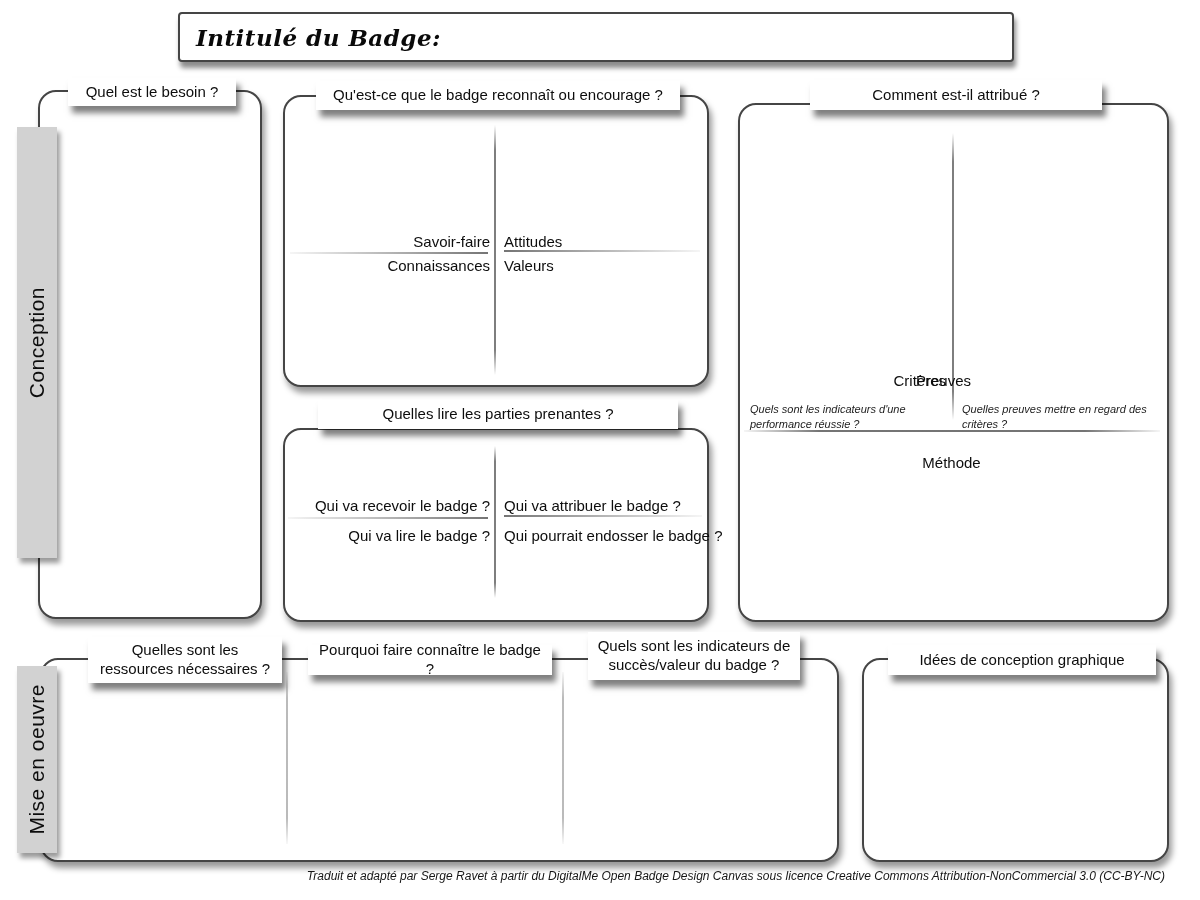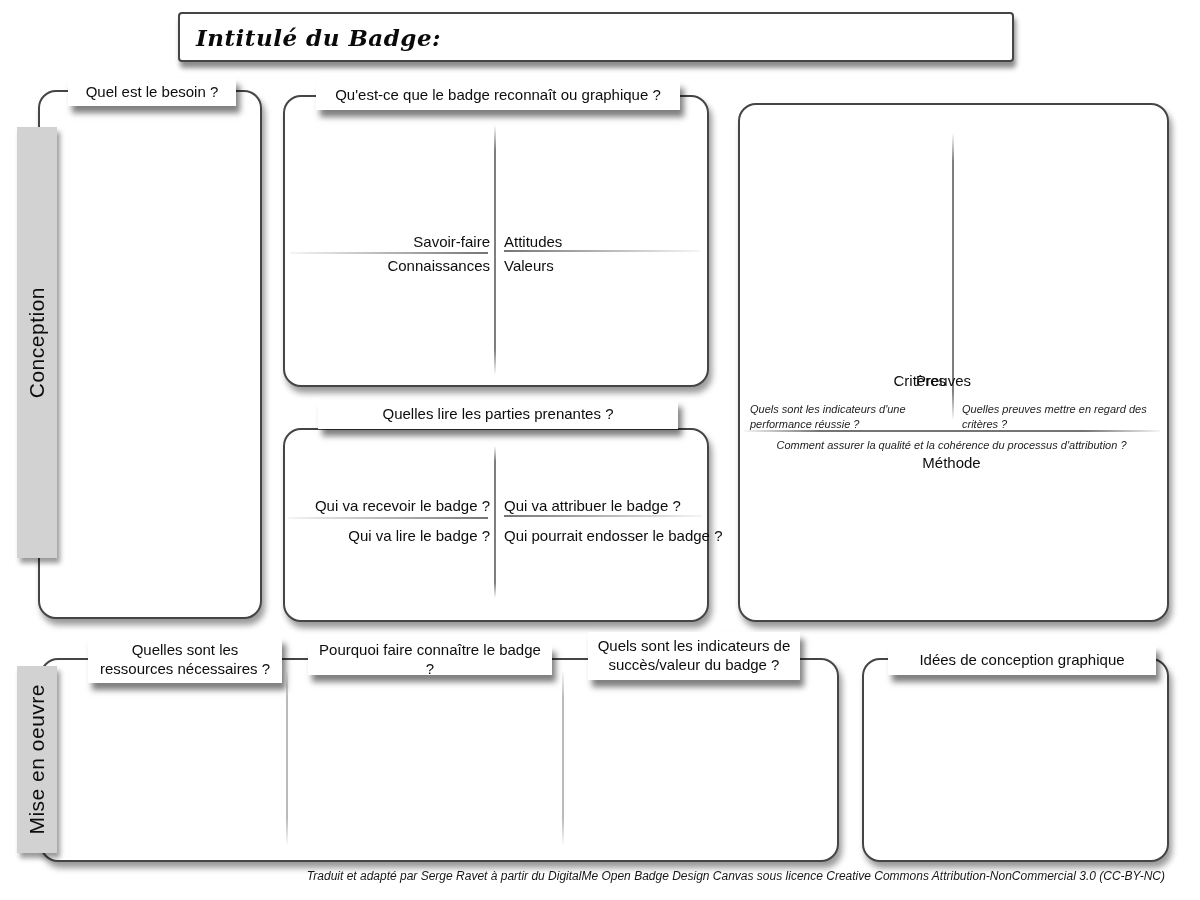--- a/index.html
+++ b/index.html
@@ -75,47 +75,47 @@
     <span>Conception</span>
   </div>
   <div class="phase-bar" style="left:17px;top:666px;width:40px;height:187px;">
     <span>Mise en oeuvre</span>
   </div>
 
   <div class="panel" style="left:38px;top:90px;width:220px;height:525px;"></div>
   <div class="sec-header" style="left:68px;top:78px;width:168px;height:28px;">Quel est le besoin ?</div>
 
   <div class="panel" style="left:283px;top:95px;width:422px;height:288px;"></div>
-  <div class="sec-header" style="left:316px;top:81px;width:364px;height:29px;">Qu'est-ce que le badge reconnaît ou graphique ?</div>
+  <div class="sec-header" style="left:316px;top:81px;width:364px;height:29px;">Qu'est-ce que le badge reconnaît ou encourage ?</div>
   <div class="vdiv" style="left:494px;top:125px;height:250px;"></div>
   <div class="hline-left" style="left:290px;top:252px;width:198px;"></div>
   <div class="hline-right" style="left:504px;top:250px;width:196px;"></div>
   <div class="q-label" style="right:710px;top:233px;">Savoir-faire</div>
   <div class="q-label" style="left:504px;top:233px;">Attitudes</div>
   <div class="q-label" style="right:710px;top:257px;">Connaissances</div>
   <div class="q-label" style="left:504px;top:257px;">Valeurs</div>
 
   <div class="panel" style="left:283px;top:428px;width:422px;height:190px;"></div>
   <div class="sec-header" style="left:318px;top:400px;width:360px;height:29px;">Quelles lire les parties prenantes ?</div>
   <div class="vdiv" style="left:494px;top:446px;height:152px;"></div>
   <div class="hline-left" style="left:288px;top:517px;width:200px;"></div>
   <div class="hline-right" style="left:504px;top:515px;width:198px;"></div>
   <div class="q-label" style="right:710px;top:497px;">Qui va recevoir le badge ?</div>
   <div class="q-label" style="left:504px;top:497px;">Qui va attribuer le badge ?</div>
   <div class="q-label" style="right:710px;top:527px;">Qui va lire le badge ?</div>
   <div class="q-label" style="left:504px;top:527px;">Qui pourrait endosser le badge ?</div>
 
   <div class="panel" style="left:738px;top:103px;width:427px;height:515px;"></div>
+  <div class="sec-header" style="left:810px;top:80px;width:292px;height:30px;">Comment est-il attribué ?</div>
   <div class="vdiv" style="left:952px;top:133px;height:287px;"></div>
   <div class="q-label" style="right:254px;top:372px;">Critères</div>
   <div class="q-label" style="left:916px;top:372px;">Preuves</div>
   <div class="hint" style="left:750px;top:402px;width:200px;">Quels sont les indicateurs d'une performance réussie ?</div>
   <div class="hint" style="left:962px;top:402px;width:202px;">Quelles preuves mettre en regard des critères ?</div>
   <div class="hline-full" style="left:744px;top:430px;width:416px;"></div>
-  <div class="hint" style="left:738px;top:438px;width:427px;text-align:center;">Comment assurer la qualité et la cohérence du processus d'attribution ?</div>
   <div class="q-label" style="left:738px;top:454px;width:427px;text-align:center;">Méthode</div>
 
   <div class="panel" style="left:40px;top:658px;width:795px;height:200px;"></div>
   <div class="vdiv-light" style="left:286px;top:672px;height:172px;"></div>
   <div class="vdiv-light" style="left:562px;top:672px;height:172px;"></div>
   <div class="sec-header" style="left:88px;top:637px;width:194px;height:46px;">Quelles sont les ressources nécessaires ?</div>
   <div class="sec-header" style="left:308px;top:645px;width:244px;height:30px;">Pourquoi faire connaître le badge ?</div>
   <div class="sec-header" style="left:588px;top:632px;width:212px;height:48px;">Quels sont les indicateurs de succès/valeur du badge ?</div>
 
   <div class="panel" style="left:862px;top:658px;width:303px;height:200px;"></div>

